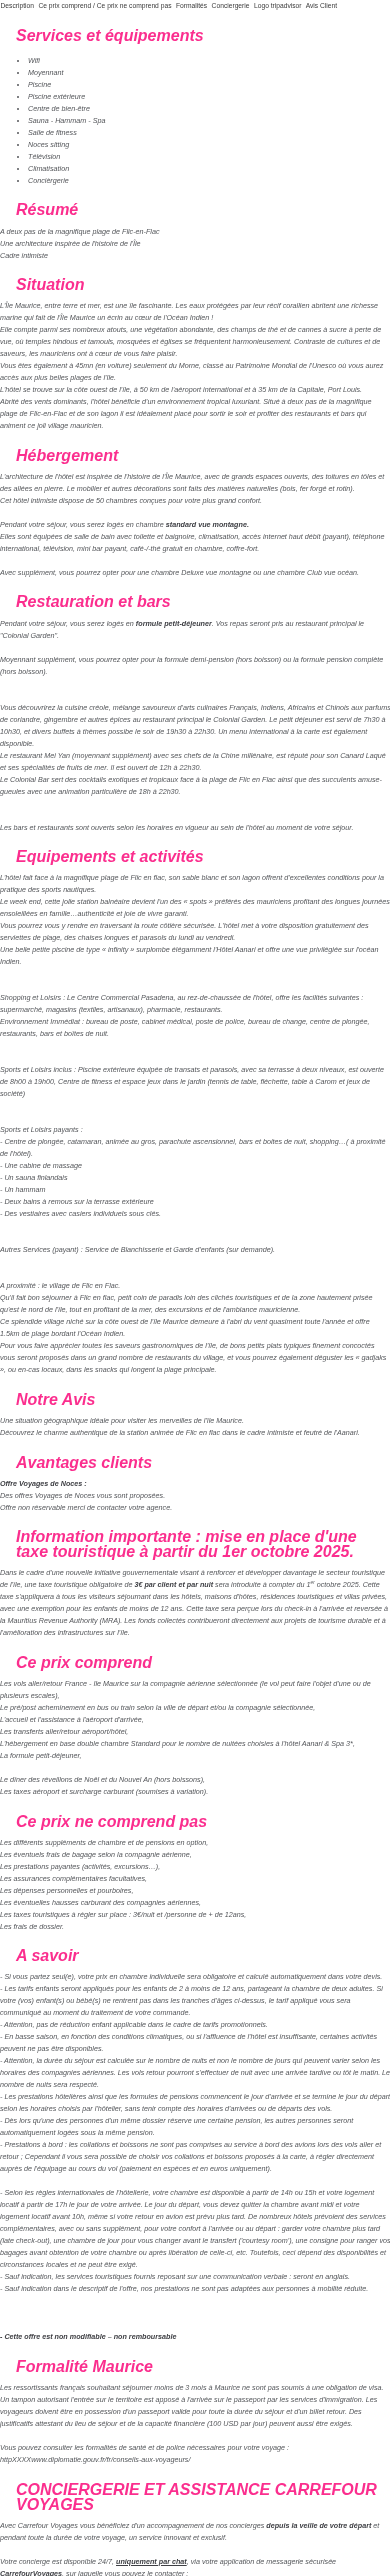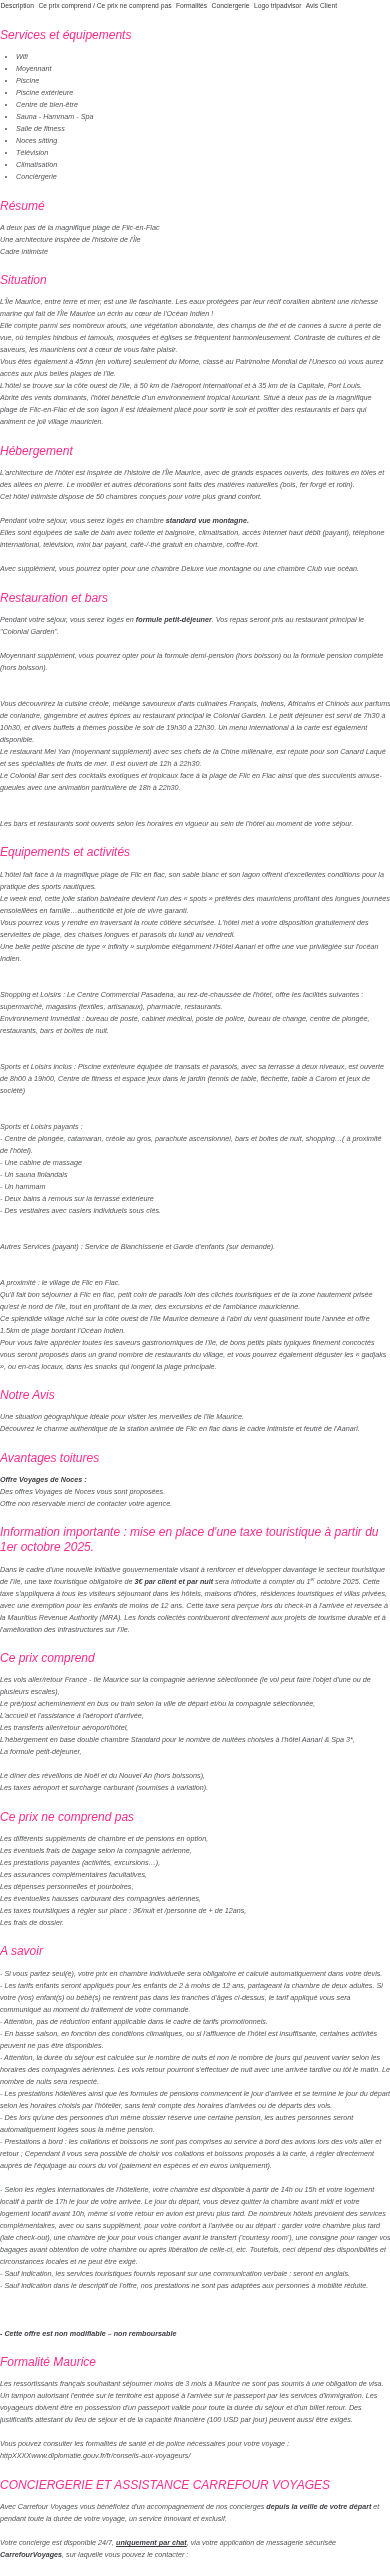--- a/index.html
+++ b/index.html
@@ -8,24 +8,24 @@
     --body:#54565a;
     --bold:#3f4045;
     --nav:#3a3a3a;
   }
   html,body{margin:0;padding:0;background:#fff;}
   body{font-family:"Liberation Sans",sans-serif;color:var(--body);}
   .page{width:391px;margin:0;}
   .nav{font-size:6.7px;line-height:8.8px;padding:1.5px 0.5px 2.1px 0.5px;font-style:normal;color:var(--nav);}
   .nav a{color:var(--nav);text-decoration:none;margin-right:2.6px;cursor:pointer;}
   main{font-style:italic;font-size:7.2px;line-height:12px;}
-  h2{color:var(--pink);font-size:12px;line-height:15px;font-weight:normal;font-style:italic;margin:15.5px 0 8.2px 0;}
+  h2{color:var(--pink);font-size:16px;line-height:15px;font-weight:bold;font-style:italic;margin:15.5px 0 8.2px 0;padding-left:16px;}
   p{margin:0;}
   .gap{height:12px;}
-  ul{margin:0;padding-left:16px;}
+  ul{margin:12px;padding-left:16px;}
   li{line-height:12px;}
   .b{font-weight:bold;color:var(--bold);}
   .u{text-decoration:underline;}
   sup{font-size:4.6px;line-height:0;}
   section{margin:0;}
 </style>
 </head>
 <body>
 
 <div class="page">
@@ -101,21 +101,21 @@
         <div class="gap"></div>
         <div class="gap"></div>
         <p>Shopping et Loisirs : Le Centre Commercial Pasadena, au rez-de-chaussée de l'hôtel, offre les facilités suivantes : supermarché, magasins (textiles, artisanaux), pharmacie, restaurants.</p>
         <p>Environnement Immédiat : bureau de poste, cabinet médical, poste de police, bureau de change, centre de plongée, restaurants, bars et boîtes de nuit.</p>
         <div class="gap"></div>
         <div class="gap"></div>
         <p>Sports et Loisirs inclus : Piscine extérieure équipée de transats et parasols, avec sa terrasse à deux niveaux, est ouverte de 8h00 à 19h00, Centre de fitness et espace jeux dans le jardin (tennis de table, fléchette, table à Carom et jeux de société)</p>
         <div class="gap"></div>
         <div class="gap"></div>
         <p>Sports et Loisirs payants :</p>
-        <p>- Centre de plongée, catamaran, créole au gros, parachute ascensionnel, bars et boites de nuit, shopping…( à proximité de l'hôtel).</p>
+        <p>- Centre de plongée, catamaran, animée au gros, parachute ascensionnel, bars et boites de nuit, shopping…( à proximité de l'hôtel).</p>
         <p>- Une cabine de massage</p>
         <p>- Un sauna finlandais</p>
         <p>- Un hammam</p>
         <p>- Deux bains à remous sur la terrasse extérieure</p>
         <p>- Des vestiaires avec casiers individuels sous clés.</p>
         <div class="gap"></div>
         <div class="gap"></div>
         <p>Autres Services (payant) : Service de Blanchisserie et Garde d'enfants (sur demande).</p>
         <div class="gap"></div>
         <div class="gap"></div>
@@ -123,21 +123,21 @@
         <p>Qu'il fait bon séjourner à Flic en flac, petit coin de paradis loin des clichés touristiques et de la zone hautement prisée qu'est le nord de l'île, tout en profitant de la mer, des excursions et de l'ambiance mauricienne.</p>
         <p>Ce splendide village niché sur la côte ouest de l'île Maurice demeure à l'abri du vent quasiment toute l'année et offre 1.5km de plage bordant l'Océan Indien.</p>
         <p>Pour vous faire apprécier toutes les saveurs gastronomiques de l'île, de bons petits plats typiques finement concoctés vous seront proposés dans un grand nombre de restaurants du village, et vous pourrez également déguster les « gadjaks », ou en-cas locaux, dans les snacks qui longent la plage principale.</p>
       </section>
       <section>
         <h2>Notre Avis</h2>
         <p>Une situation géographique idéale pour visiter les merveilles de l'île Maurice.</p>
         <p>Découvrez le charme authentique de la station animée de Flic en flac dans le cadre intimiste et feutré de l'Aanari.</p>
       </section>
       <section>
-        <h2>Avantages toitures</h2>
+        <h2>Avantages clients</h2>
         <p><span class="b">Offre Voyages de Noces :</span></p>
         <p>Des offres Voyages de Noces vous sont proposées.</p>
         <p>Offre non réservable merci de contacter votre agence.</p>
       </section>
       <section>
         <h2>Information importante : mise en place d'une taxe touristique à partir du 1er octobre 2025.</h2>
         <p>Dans le cadre d'une nouvelle initiative gouvernementale visant à renforcer et développer davantage le secteur touristique de l'île, une taxe touristique obligatoire de <span class="b">3€ par client et par nuit</span> sera introduite à compter du 1<sup>er</sup> octobre 2025. Cette taxe s'appliquera à tous les visiteurs séjournant dans les hôtels, maisons d'hôtes, résidences touristiques et villas privées, avec une exemption pour les enfants de moins de 12 ans. Cette taxe sera perçue lors du check-in à l'arrivée et reversée à la Mauritius Revenue Authority (MRA). Les fonds collectés contribueront directement aux projets de tourisme durable et à l'amélioration des infrastructures sur l'île.</p>
       </section>
       <section>
         <h2>Ce prix comprend</h2>

